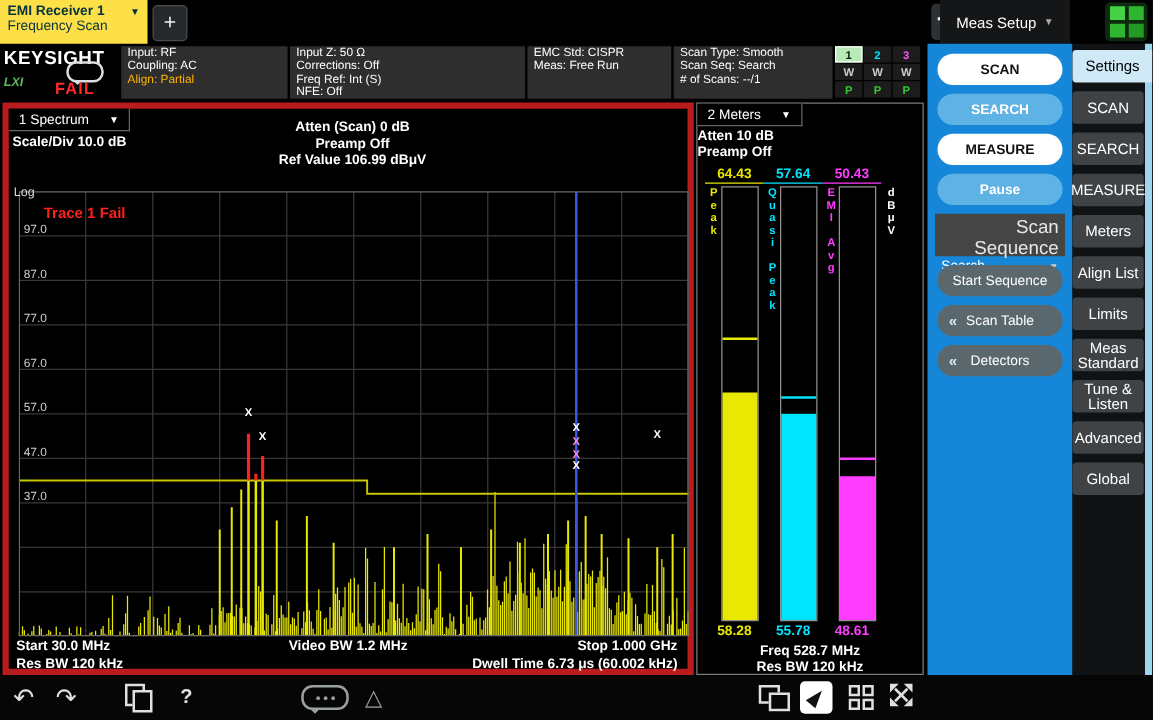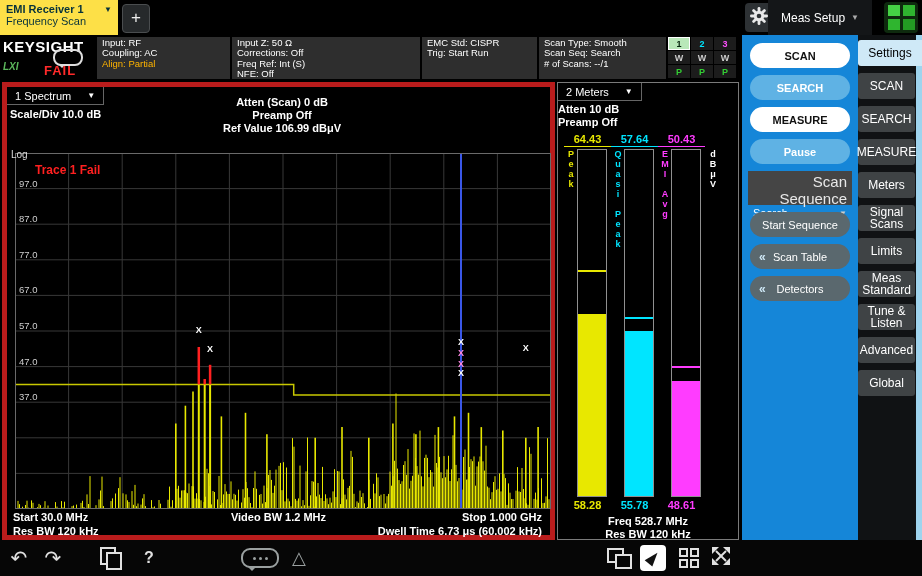--- a/index.html
+++ b/index.html
@@ -10,21 +10,21 @@
   .topbar{position:absolute;left:0;top:0;width:922px;height:35px;background:#000;}
   .mode-tab{position:absolute;left:0;top:0;width:118px;height:35px;background:#fde047;color:#07323b;
             padding:3px 6px;box-sizing:border-box;cursor:pointer;}
   .mode-tab .l1{font-size:11px;font-weight:bold;display:flex;justify-content:space-between;align-items:center;}
   .mode-tab .l2{font-size:11px;}
   .caret{font-size:8px;}
   .add-btn{position:absolute;left:122px;top:4px;width:26px;height:27px;background:#26292b;border:1px solid #4a4d4f;
            border-radius:4px;color:#eee;font-size:17px;line-height:25px;text-align:center;cursor:pointer;}
   .gear-btn{position:absolute;left:745px;top:3px;width:28px;height:29px;background:#2d3134;border-radius:4px;
             display:flex;align-items:center;justify-content:center;cursor:pointer;}
-  .menu-title{position:absolute;left:768px;top:0;width:104px;height:35px;background:#141618;color:#fff;font-size:12px;
+  .menu-title{position:absolute;left:752px;top:0;width:104px;height:35px;background:#141618;color:#fff;font-size:12px;
               display:flex;align-items:center;justify-content:center;gap:6px;cursor:pointer;}
   .menu-title .caret{color:#aaa;}
   .apps-btn{position:absolute;left:884px;top:2px;width:34px;height:31px;background:#0e2a0e;border-radius:4px;
             display:grid;grid-template-columns:12px 12px;grid-auto-rows:11px;gap:3px;place-content:center;cursor:pointer;}
   .apps-btn i{display:block;background:#2fb52f;}
   .apps-btn i:nth-child(1){background:#45d145;}
   .apps-btn i:nth-child(4){background:#239a23;}
 
   
   .header{position:absolute;left:0;top:37px;width:742px;height:42px;background:#000;}
@@ -170,21 +170,21 @@
         <div class="amber">Align: Partial</div>
       </div>
     <div class="hblock" id="hb2">
         <div>Input Z: 50 Ω</div>
         <div>Corrections: Off</div>
         <div>Freq Ref: Int (S)</div>
         <div>NFE: Off</div>
       </div>
     <div class="hblock" id="hb3">
         <div>EMC Std: CISPR</div>
-        <div>Trig: Start Run</div>
+        <div>Meas: Free Run</div>
       </div>
     <div class="hblock" id="hb4">
         <div>Scan Type: Smooth</div>
         <div>Scan Seq: Search</div>
         <div># of Scans: --/1</div>
       </div>
     <div class="trace-table" id="trace-table">
         <div class="tt-cell tt-num tt-sel" style="color: rgb(4, 34, 12);">1</div>
         <div class="tt-cell tt-num" style="color: rgb(0, 229, 255);">2</div>
         <div class="tt-cell tt-num" style="color: rgb(255, 80, 255);">3</div>
@@ -342,21 +342,21 @@
   </div>
 
   <div class="menu">
     <div class="menu-strip"></div>
     <div id="menu-list">
         <div class="menu-item active">Settings</div>
         <div class="menu-item">SCAN</div>
         <div class="menu-item">SEARCH</div>
         <div class="menu-item">MEASURE</div>
         <div class="menu-item">Meters</div>
-        <div class="menu-item">Signal Scans</div>
+        <div class="menu-item">Align List</div>
         <div class="menu-item">Limits</div>
         <div class="menu-item">Meas Standard</div>
         <div class="menu-item">Tune &amp; Listen</div>
         <div class="menu-item">Advanced</div>
         <div class="menu-item">Global</div>
       </div>
   </div>
 
   <div class="bottombar">
     <div class="bb-icon" style="left:6px;font-size:20px;">↶</div>

